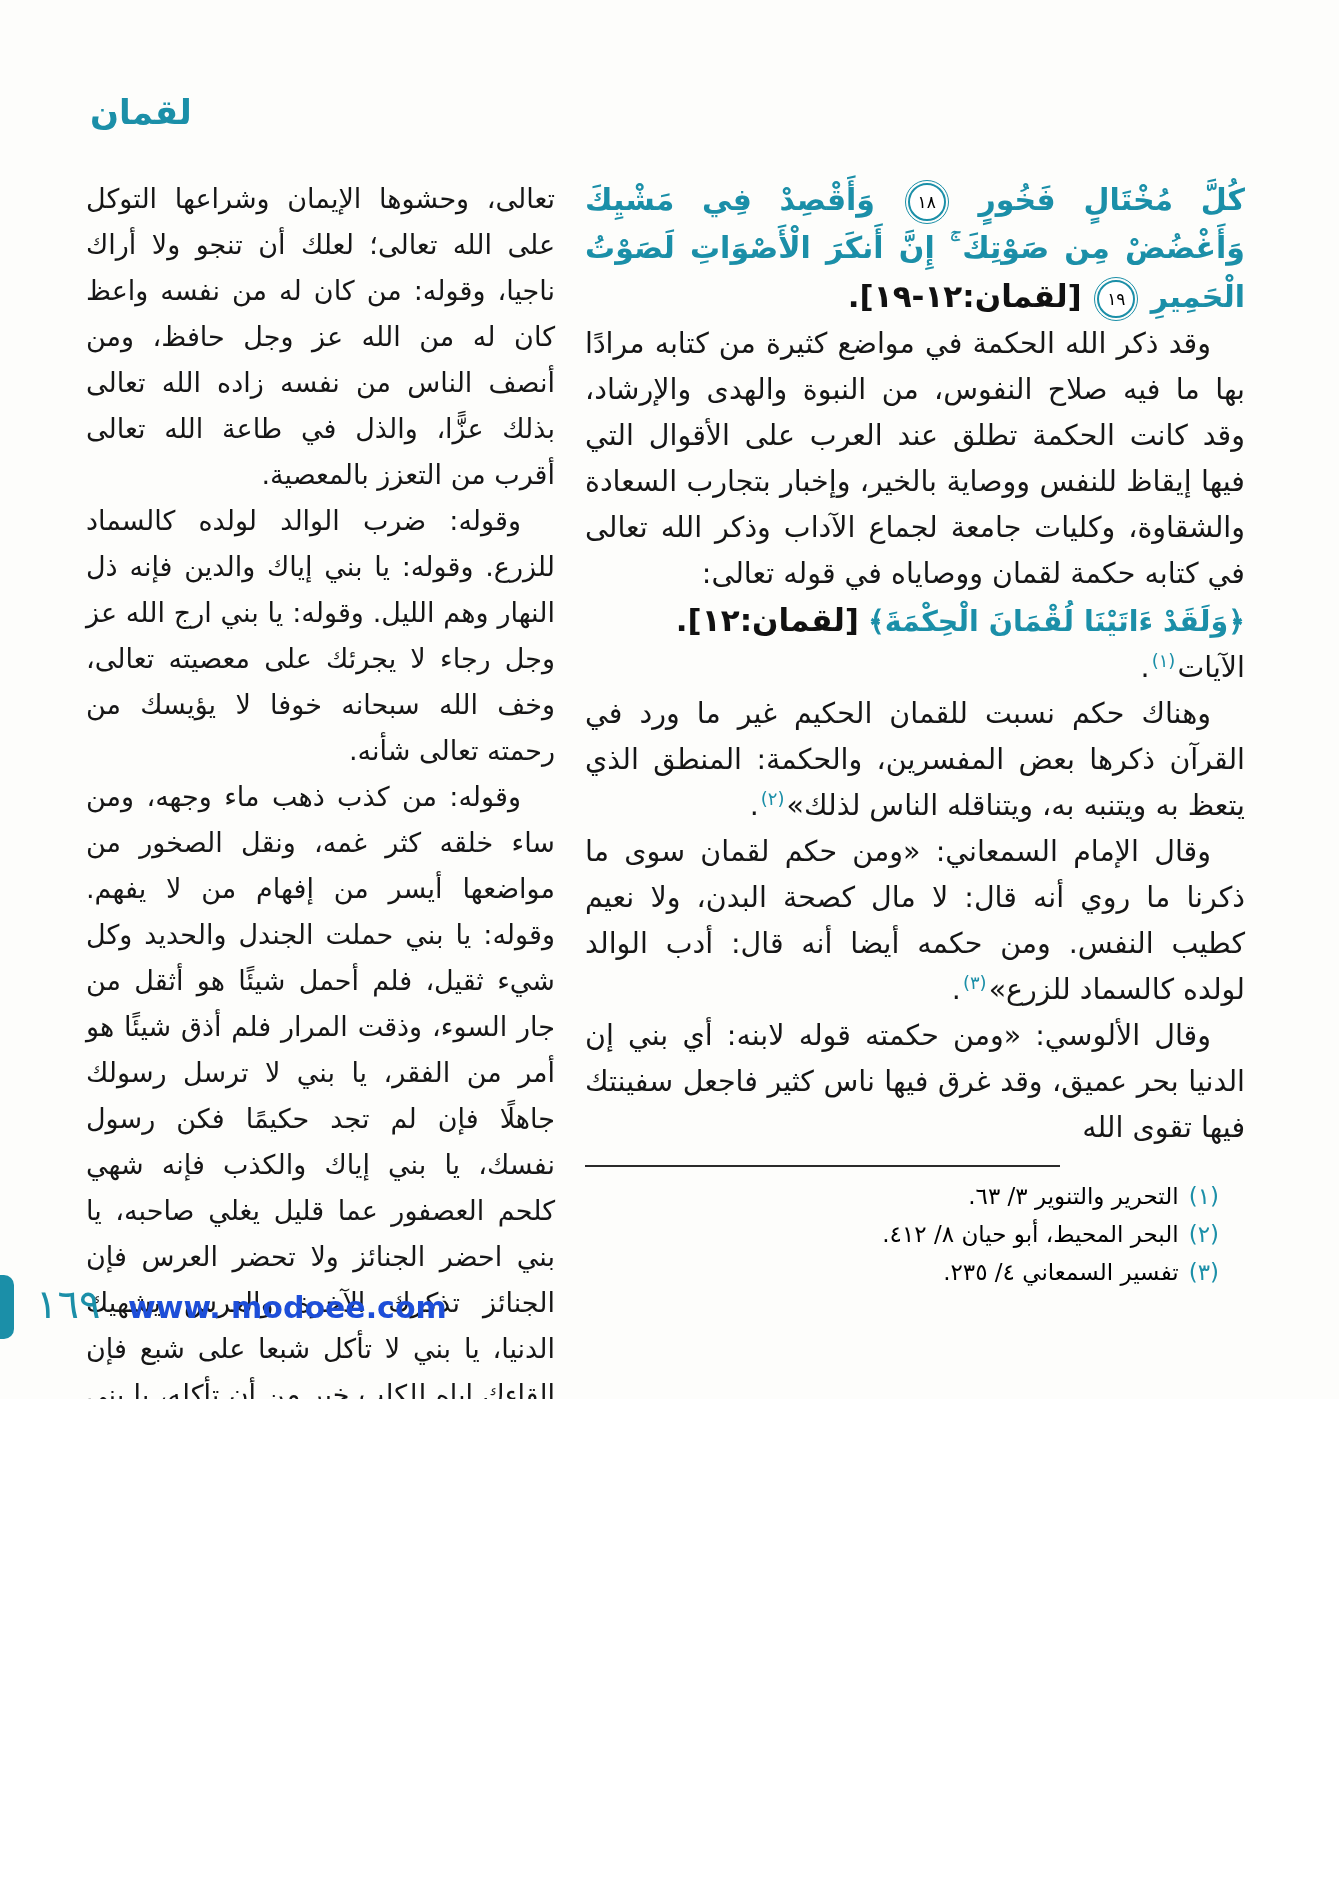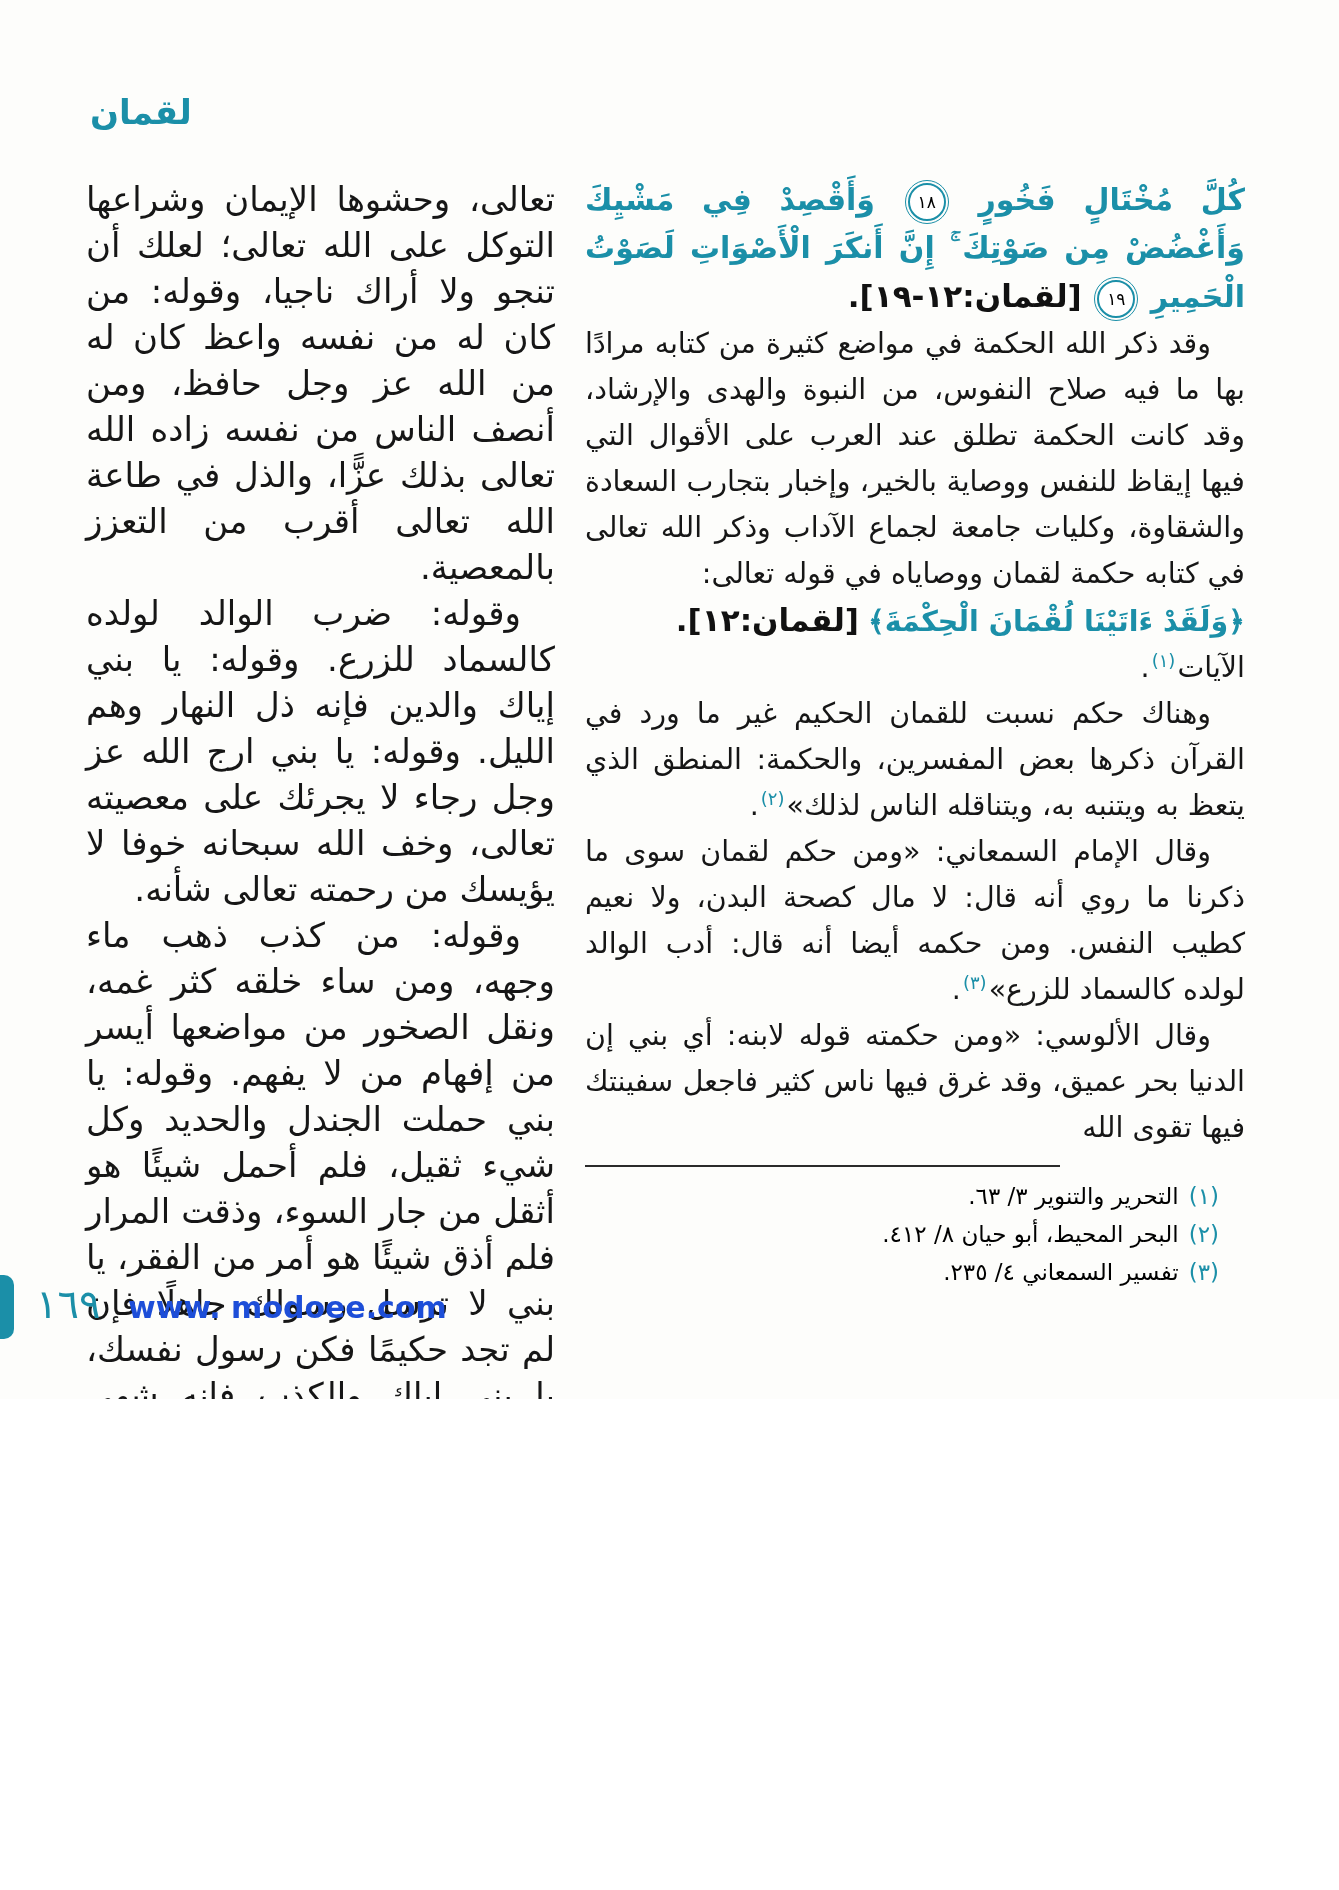--- a/index.html
+++ b/index.html
@@ -22,21 +22,21 @@
     color: #1b8fa8;
   }
   .content {
     display: flex;
     direction: rtl;
     margin: 176px 94px 0 86px;
     gap: 30px;
   }
   .col { text-align: justify; }
   .col-right { flex: 0 0 660px; width: 660px; font-size: 28.5px; line-height: 46px; }
-  .col-left  { flex: 1; font-size: 34px; line-height: 46px; }
+  .col-left  { flex: 1; font-size: 27px; line-height: 46px; }
   p.para { margin: 0; text-align: justify; }
   p.indent { text-indent: 34px; }
   .quran { color: #1b8fa8; font-weight: 600; }
   .quran-block { font-size: 30px; line-height: 48px; }
   .bracket { font-weight: 700; }
   .verse-ref { color: #111111; font-weight: 700; font-size: 31px; }
   .ayah {
     display: inline-flex;
     align-items: center;
     justify-content: center;

